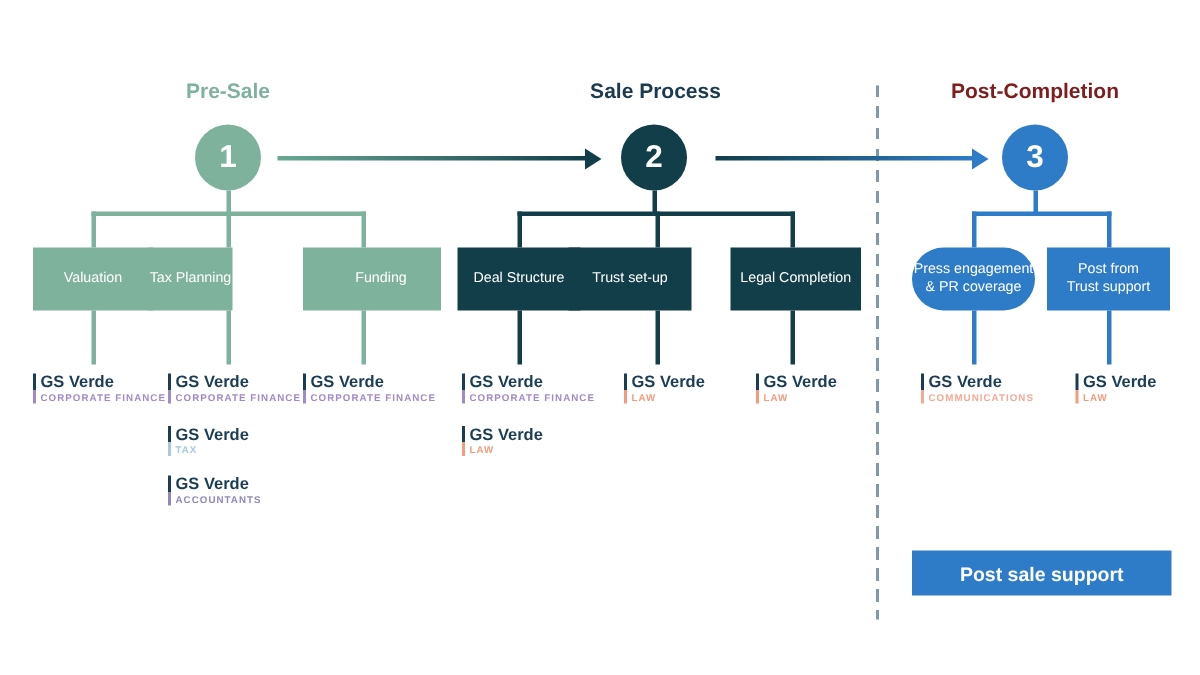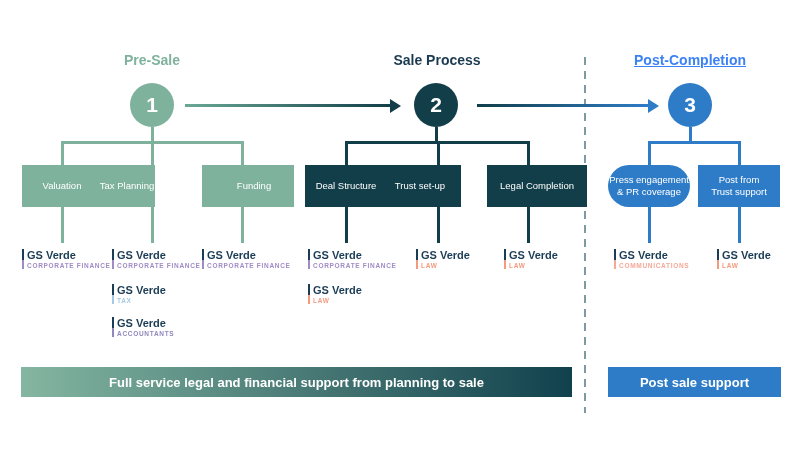--- a/index.html
+++ b/index.html
@@ -2,21 +2,21 @@
 <html><head>
 <meta charset="utf-8">
 <style>
   html,body{margin:0;padding:0;background:#fff;}
   body{font-family:"Liberation Sans", sans-serif;}
   #stage{position:relative;width:800px;height:450px;background:#ffffff;overflow:hidden;}
 
   .ph-title{position:absolute;top:52px;transform:translateX(-50%);font-size:14px;font-weight:bold;white-space:nowrap;}
   .t-green{color:#7fb29d;}
   .t-navy{color:#1b3a50;}
-  .t-blue{color:#3b82f6;text-decoration:underline;}
+  .t-blue{color:#7f1d1d;}
 
   .circle{position:absolute;top:83px;width:44px;height:44px;border-radius:50%;color:#fff;
           display:flex;align-items:center;justify-content:center;font-size:21px;font-weight:bold;}
   .c-green{background:#7fb29d;}
   .c-teal{background:#123e49;}
   .c-blue{background:#2e7cc7;}
 
   .line{position:absolute;}
   .l-green{background:#7fb29d;}
   .l-teal{background:#123e49;}
@@ -108,21 +108,21 @@
   <div class="pbox b-green" style="left:202px;width:80px;padding-left:12px;">
     <span>Funding</span>
   </div>
 
   <div class="pbox b-teal" style="left:305px;width:82px;">
     <span>Deal Structure</span>
   </div>
   <div class="pbox b-teal" style="left:379px;width:82px;">
     <span>Trust set-up</span>
   </div>
-  <div class="pbox b-teal" style="left:487px;width:100px;">
+  <div class="pbox b-teal" style="left:487px;width:87px;">
     <span>Legal Completion</span>
   </div>
 
   <div class="pbox b-blue" style="left:608px;width:82px;border-radius:21px;">
     <span>Press engagement</span>
     <span>&amp; PR coverage</span>
   </div>
   <div class="pbox b-blue" style="left:698px;width:82px;">
     <span>Post from</span>
     <span>Trust support</span>
@@ -201,16 +201,15 @@
       </div>
   </div>
   <div class="lockup law" style="left:717px;top:249px;">
     <div class="bar"></div>
     <div class="texts">
         <span class="brand">GS Verde</span>
     <span class="division">LAW</span>
       </div>
   </div>
 
-  <div class="banner banner-main">Full service legal and financial support from planning to sale</div>
   <div class="banner banner-post">Post sale support</div>
 
 </div>
 
 </body></html>

